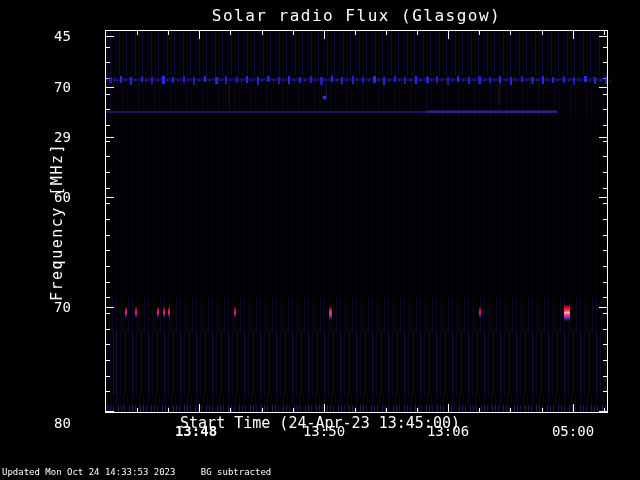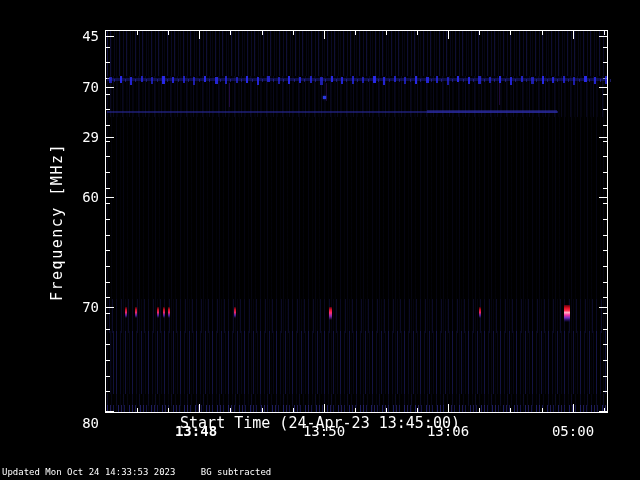--- a/index.html
+++ b/index.html
@@ -30,27 +30,28 @@
       rgba(50,50,160,.8) 0 1px, rgba(0,0,0,0) 1px 3px,
       rgba(70,60,190,.6) 3px 4px, rgba(0,0,0,0) 4px 6px,
       rgba(40,40,140,.7) 6px 7px, rgba(0,0,0,0) 7px 11px);}
   #ylab{position:absolute;left:57px;top:222px;transform:translate(-50%,-50%) rotate(-90deg);
         font-size:15px;letter-spacing:1.5px;white-space:nowrap;}
   #xlab{position:absolute;left:0;top:414px;width:100%;text-align:center;
         font-size:15px;white-space:nowrap;}
   #footer{position:absolute;left:2px;top:467px;font-size:9px;white-space:nowrap;}
   #footer .note{margin-left:20px;}
   .xticklabel{position:absolute;width:64px;margin-left:-32px;text-align:center;font-size:14px;}
-  .yticklabel{position:absolute;right:100%;margin-right:7px;width:36px;text-align:right;
+  .yticklabel{position:absolute;right:100%;margin-right:16px;width:36px;text-align:left;
               font-size:14px;line-height:16px;}
 </style>
 </head>
 <body>
 
 <div id="screen">
+  <div id="title">Solar radio Flux (Glasgow)</div>
 
   <div id="ylab">Frequency [MHz]</div>
 
   <div id="plot">
     <div class="noise" id="nz-base"></div>
     <div class="noise" id="nz-top"></div>
     <div class="noise" id="nz-sub"></div>
     <div class="noise" id="nz-banda"></div>
     <div class="noise" id="nz-bandb"></div>
     <div class="noise" id="nz-fade"></div>

